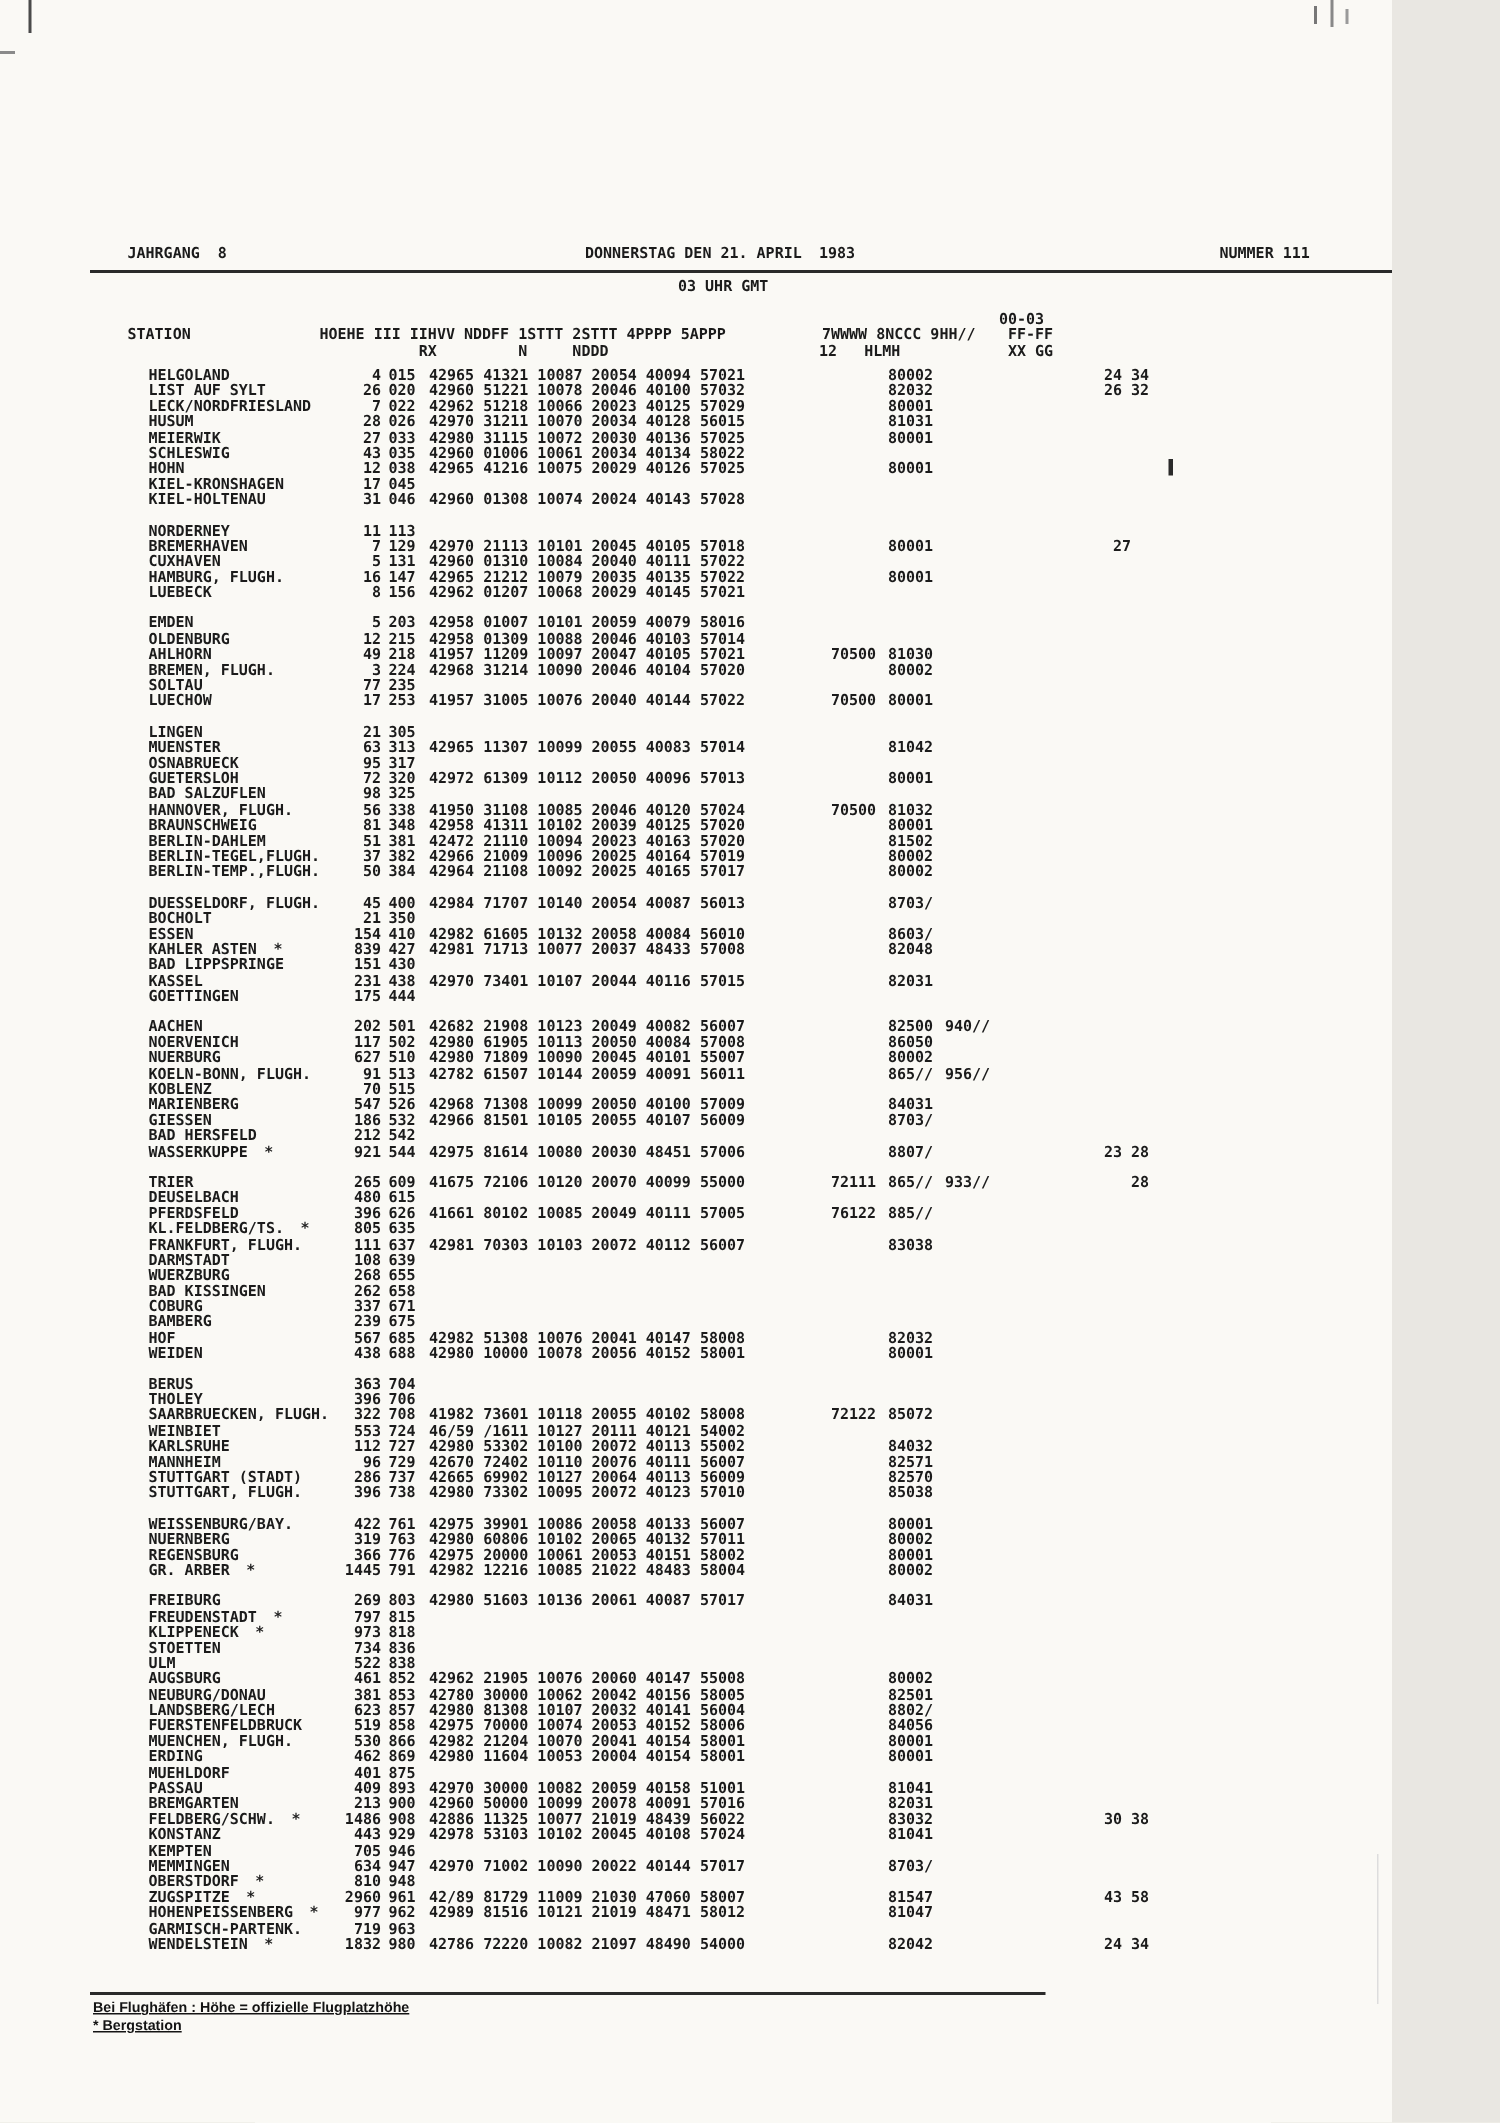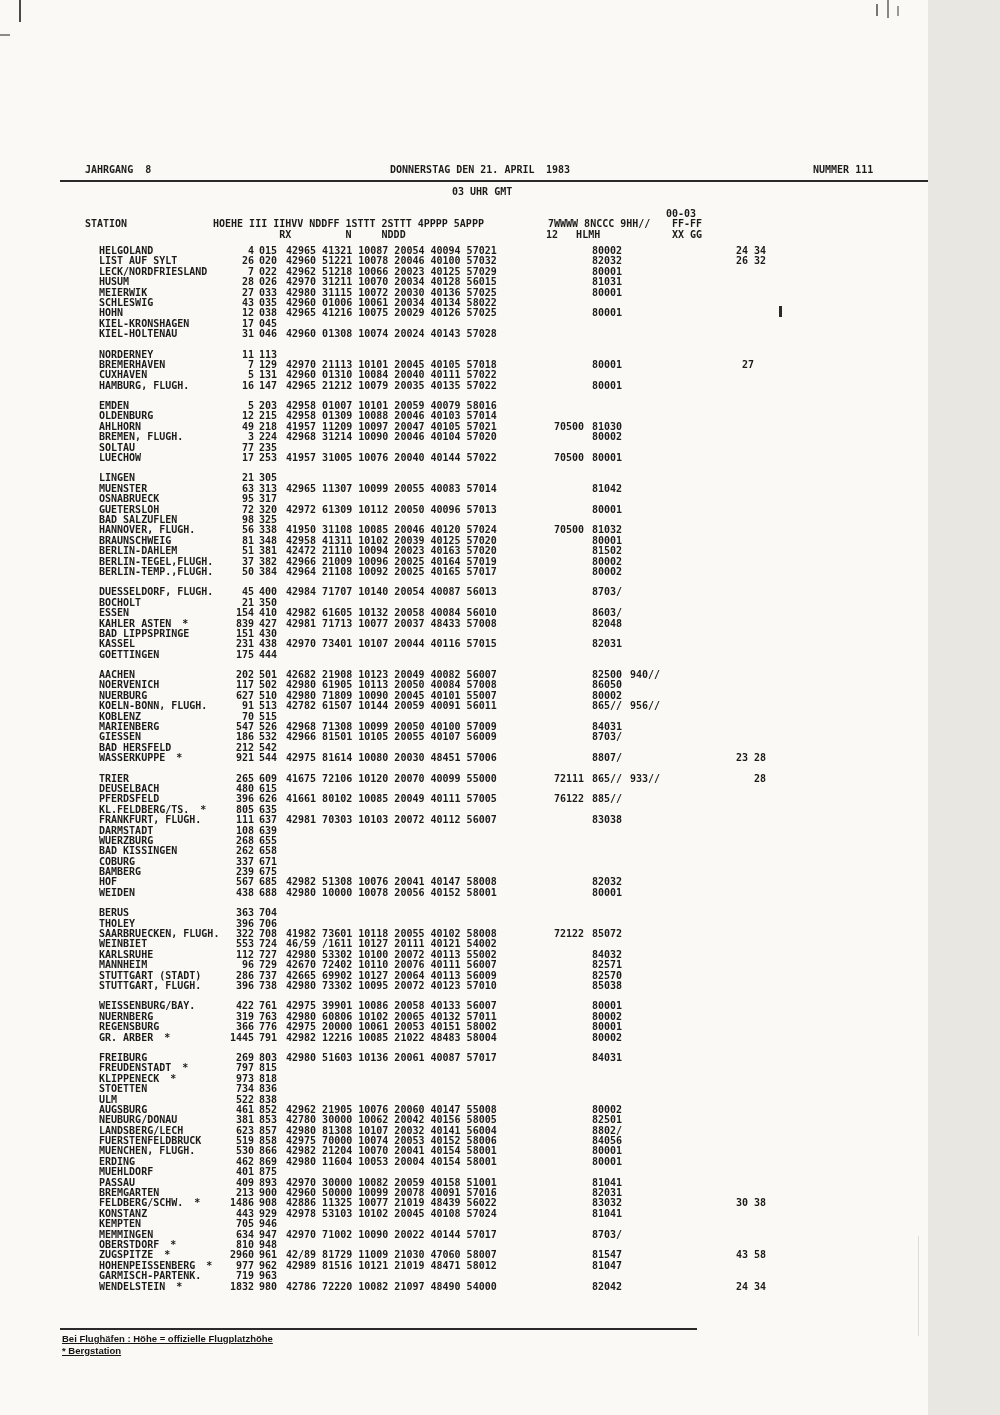--- a/index.html
+++ b/index.html
@@ -94,20 +94,21 @@
         <div class="row"><span class="c-name"><span class="nm">SCHLESWIG</span><span class="star"></span></span><span class="c-hoehe">43</span><span class="c-iii">035</span><span class="c-obs">42960 01006 10061 20034 40134 58022</span><span class="c-g7"></span><span class="c-g8"></span><span class="c-g9"></span><span class="c-ff"></span></div>
         <div class="row"><span class="c-name"><span class="nm">HOHN</span><span class="star"></span></span><span class="c-hoehe">12</span><span class="c-iii">038</span><span class="c-obs">42965 41216 10075 20029 40126 57025</span><span class="c-g7"></span><span class="c-g8">80001</span><span class="c-g9"></span><span class="c-ff"></span></div>
         <div class="row"><span class="c-name"><span class="nm">KIEL-KRONSHAGEN</span><span class="star"></span></span><span class="c-hoehe">17</span><span class="c-iii">045</span><span class="c-obs"></span><span class="c-g7"></span><span class="c-g8"></span><span class="c-g9"></span><span class="c-ff"></span></div>
         <div class="row"><span class="c-name"><span class="nm">KIEL-HOLTENAU</span><span class="star"></span></span><span class="c-hoehe">31</span><span class="c-iii">046</span><span class="c-obs">42960 01308 10074 20024 40143 57028</span><span class="c-g7"></span><span class="c-g8"></span><span class="c-g9"></span><span class="c-ff"></span></div>
       </div>
       <div class="group">
         <div class="row"><span class="c-name"><span class="nm">NORDERNEY</span><span class="star"></span></span><span class="c-hoehe">11</span><span class="c-iii">113</span><span class="c-obs"></span><span class="c-g7"></span><span class="c-g8"></span><span class="c-g9"></span><span class="c-ff"></span></div>
         <div class="row"><span class="c-name"><span class="nm">BREMERHAVEN</span><span class="star"></span></span><span class="c-hoehe">7</span><span class="c-iii">129</span><span class="c-obs">42970 21113 10101 20045 40105 57018</span><span class="c-g7"></span><span class="c-g8">80001</span><span class="c-g9"></span><span class="c-ff"> 27</span></div>
         <div class="row"><span class="c-name"><span class="nm">CUXHAVEN</span><span class="star"></span></span><span class="c-hoehe">5</span><span class="c-iii">131</span><span class="c-obs">42960 01310 10084 20040 40111 57022</span><span class="c-g7"></span><span class="c-g8"></span><span class="c-g9"></span><span class="c-ff"></span></div>
         <div class="row"><span class="c-name"><span class="nm">HAMBURG, FLUGH.</span><span class="star"></span></span><span class="c-hoehe">16</span><span class="c-iii">147</span><span class="c-obs">42965 21212 10079 20035 40135 57022</span><span class="c-g7"></span><span class="c-g8">80001</span><span class="c-g9"></span><span class="c-ff"></span></div>
+        <div class="row"><span class="c-name"><span class="nm">LUEBECK</span><span class="star"></span></span><span class="c-hoehe">8</span><span class="c-iii">156</span><span class="c-obs">42962 01207 10068 20029 40145 57021</span><span class="c-g7"></span><span class="c-g8"></span><span class="c-g9"></span><span class="c-ff"></span></div>
       </div>
       <div class="group">
         <div class="row"><span class="c-name"><span class="nm">EMDEN</span><span class="star"></span></span><span class="c-hoehe">5</span><span class="c-iii">203</span><span class="c-obs">42958 01007 10101 20059 40079 58016</span><span class="c-g7"></span><span class="c-g8"></span><span class="c-g9"></span><span class="c-ff"></span></div>
         <div class="row"><span class="c-name"><span class="nm">OLDENBURG</span><span class="star"></span></span><span class="c-hoehe">12</span><span class="c-iii">215</span><span class="c-obs">42958 01309 10088 20046 40103 57014</span><span class="c-g7"></span><span class="c-g8"></span><span class="c-g9"></span><span class="c-ff"></span></div>
         <div class="row"><span class="c-name"><span class="nm">AHLHORN</span><span class="star"></span></span><span class="c-hoehe">49</span><span class="c-iii">218</span><span class="c-obs">41957 11209 10097 20047 40105 57021</span><span class="c-g7">70500</span><span class="c-g8">81030</span><span class="c-g9"></span><span class="c-ff"></span></div>
         <div class="row"><span class="c-name"><span class="nm">BREMEN, FLUGH.</span><span class="star"></span></span><span class="c-hoehe">3</span><span class="c-iii">224</span><span class="c-obs">42968 31214 10090 20046 40104 57020</span><span class="c-g7"></span><span class="c-g8">80002</span><span class="c-g9"></span><span class="c-ff"></span></div>
         <div class="row"><span class="c-name"><span class="nm">SOLTAU</span><span class="star"></span></span><span class="c-hoehe">77</span><span class="c-iii">235</span><span class="c-obs"></span><span class="c-g7"></span><span class="c-g8"></span><span class="c-g9"></span><span class="c-ff"></span></div>
         <div class="row"><span class="c-name"><span class="nm">LUECHOW</span><span class="star"></span></span><span class="c-hoehe">17</span><span class="c-iii">253</span><span class="c-obs">41957 31005 10076 20040 40144 57022</span><span class="c-g7">70500</span><span class="c-g8">80001</span><span class="c-g9"></span><span class="c-ff"></span></div>
       </div>
       <div class="group">

